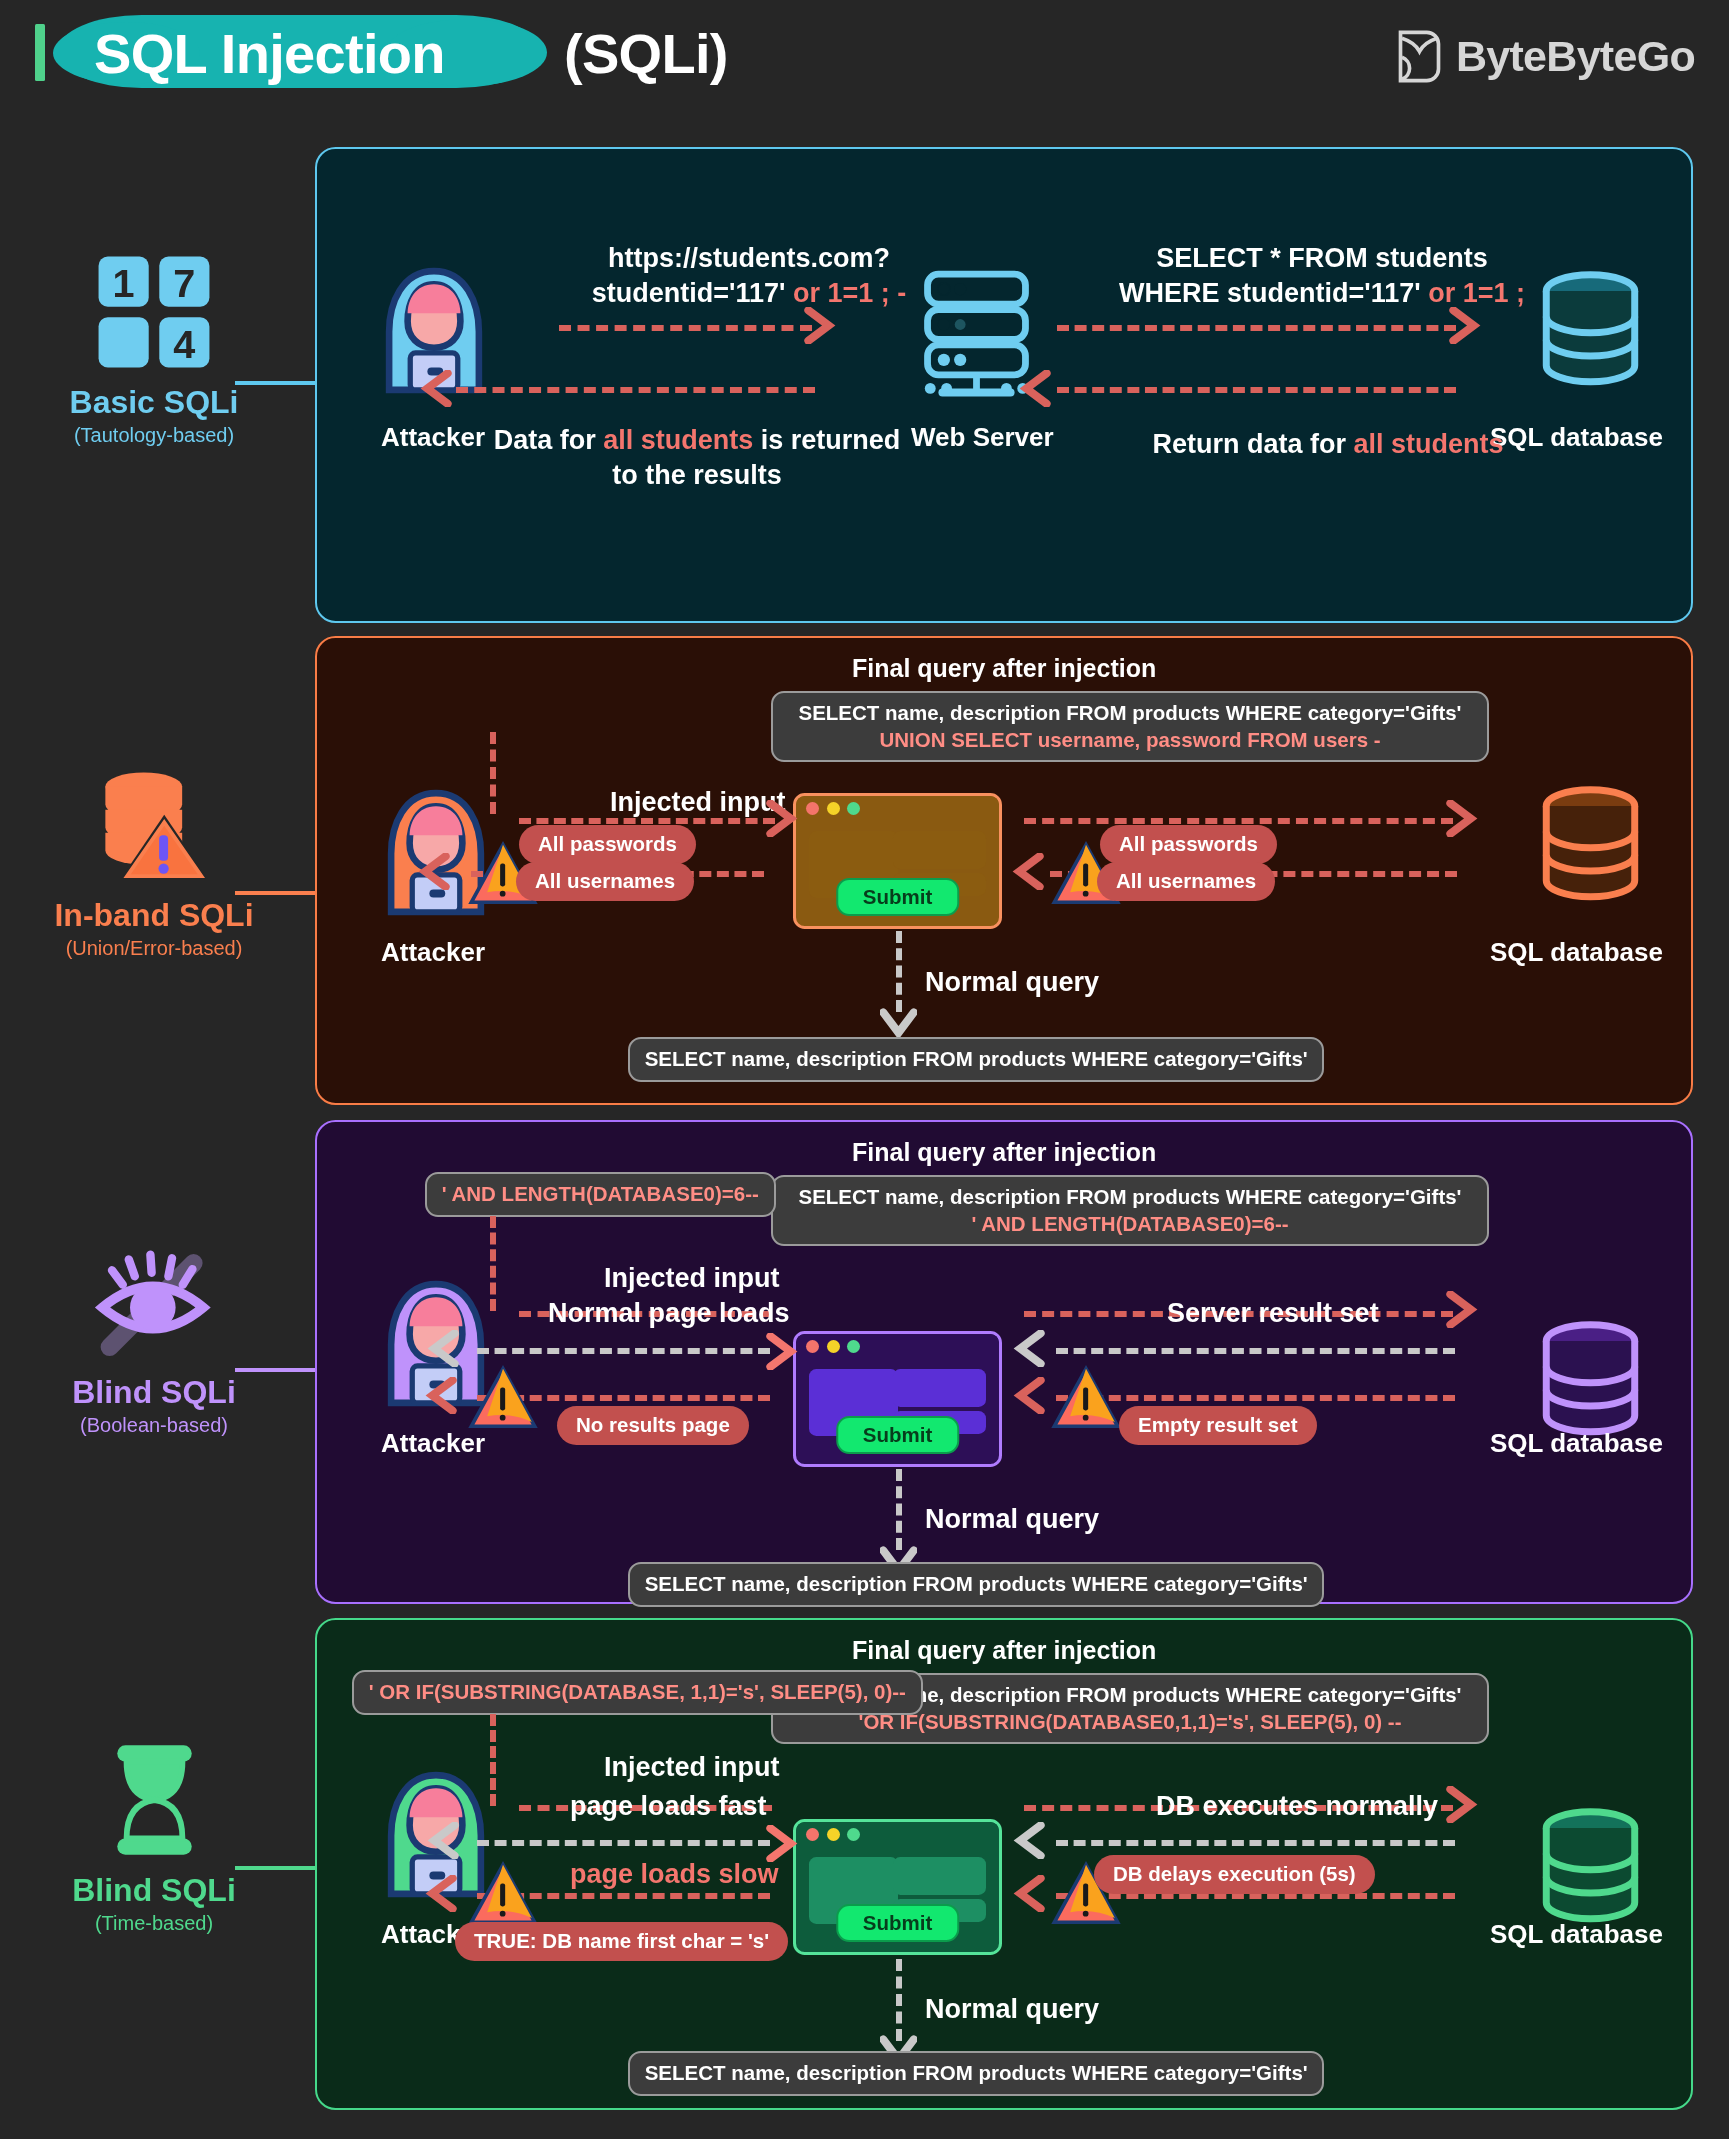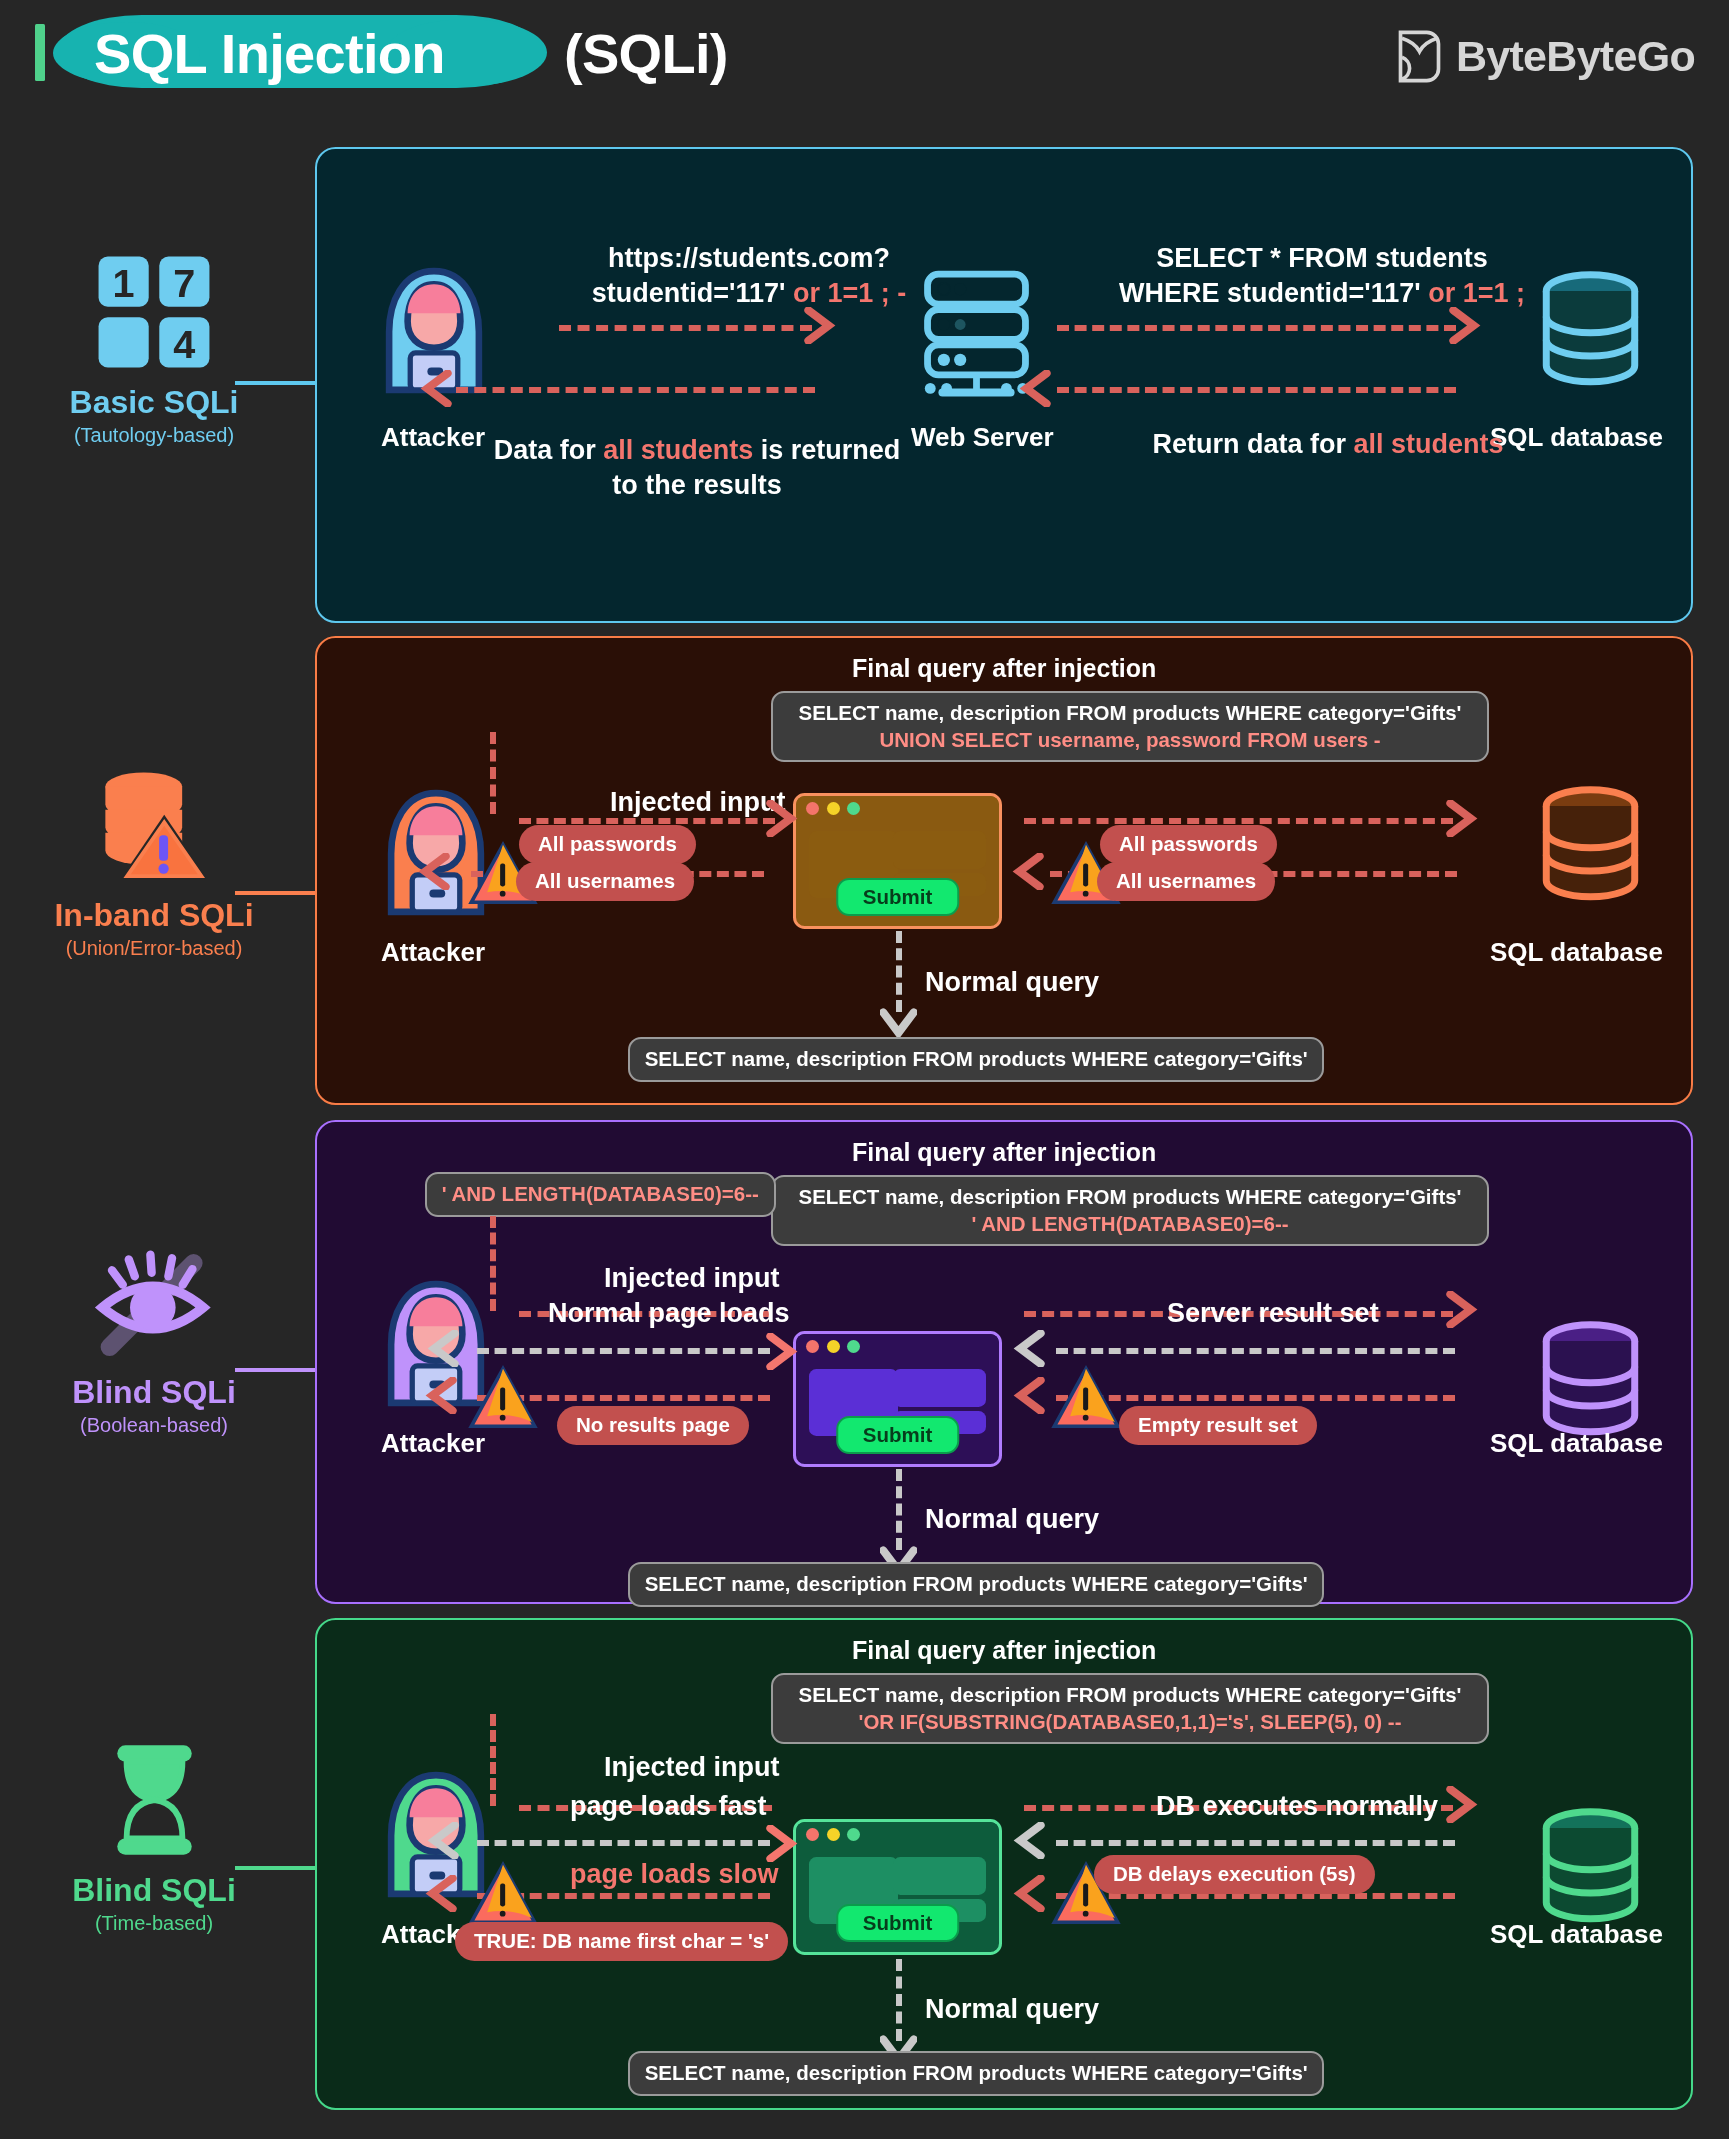--- a/index.html
+++ b/index.html
@@ -235,21 +235,21 @@
         <path d="M38 4 L10 25 L38 46" fill="none" stroke="#d9625c" stroke-width="11" stroke-linecap="round"></path>
       </svg>
   </div>
   <div class="dash" style="left:740px; top:238px; width:399px;"></div>
   <div class="arrowhead" style="left:702px; top:221px;">
     <svg width="32" height="37" viewBox="0 0 44 50">
         <path d="M38 4 L10 25 L38 46" fill="none" stroke="#d9625c" stroke-width="11" stroke-linecap="round"></path>
       </svg>
   </div>
 
-  <div class="t lbl center" style="left:380px; top:284px;">
+  <div class="t lbl center" style="left:380px; top:274px;">
     <div><span>Data for </span><span class="lbl-red">all students</span><span> is returned</span></div>
     <div>to the results</div>
   </div>
   <div class="t lbl center" style="left:1011px; top:278px;">
     <span>Return data for </span><span class="lbl-red">all students</span>
   </div>
 </div>
 
 <div class="panel p2">
 
@@ -461,20 +461,23 @@
 </div>
 
 <div class="panel p4">
 
   <div class="fq-title" style="left:535px; top:16px;">Final query after injection</div>
   <div class="codebox" style="left:454px; top:53px; width:718px;">
     <div>SELECT name, description FROM products WHERE category='Gifts'</div>
     <div class="red">'OR IF(SUBSTRING(DATABASE0,1,1)='s', SLEEP(5), 0) --</div>
   </div>
 
+  <div class="codebox" style="left:35px; top:50px;">
+    <span class="red">' OR IF(SUBSTRING(DATABASE, 1,1)='s', SLEEP(5), 0)--</span>
+  </div>
   <div class="vdash" style="left:173px; top:94px; height:92px;"></div>
 
   <svg style="position:absolute;left:53px;top:147px;" width="132" height="139" viewBox="0 0 100 105">
     <path d="M50 6 C26 6 16 30 16 52 L16 96 L84 96 L84 52 C84 30 74 6 50 6 Z" fill="#4fd98d" stroke="#1b3a72" stroke-width="5"></path>
     <path d="M50 16 C36 16 30 30 30 44 C30 56 38 64 50 64 C62 64 70 56 70 44 C70 30 64 16 50 16 Z" fill="#f7a8a8" stroke="#1b3a72" stroke-width="5"></path>
     <path d="M50 16 C36 16 30 28 30 38 L70 38 C70 28 64 16 50 16 Z" fill="#f77e9b"></path>
     <rect x="32" y="68" width="36" height="28" rx="4" fill="#c3cdf7" stroke="#1b3a72" stroke-width="4"></rect>
     <rect x="45" y="79" width="12" height="6" rx="3" fill="#1b3a72"></rect>
   </svg>
   <div class="t node-label" style="left:64px; top:299px;">Attacker</div>

